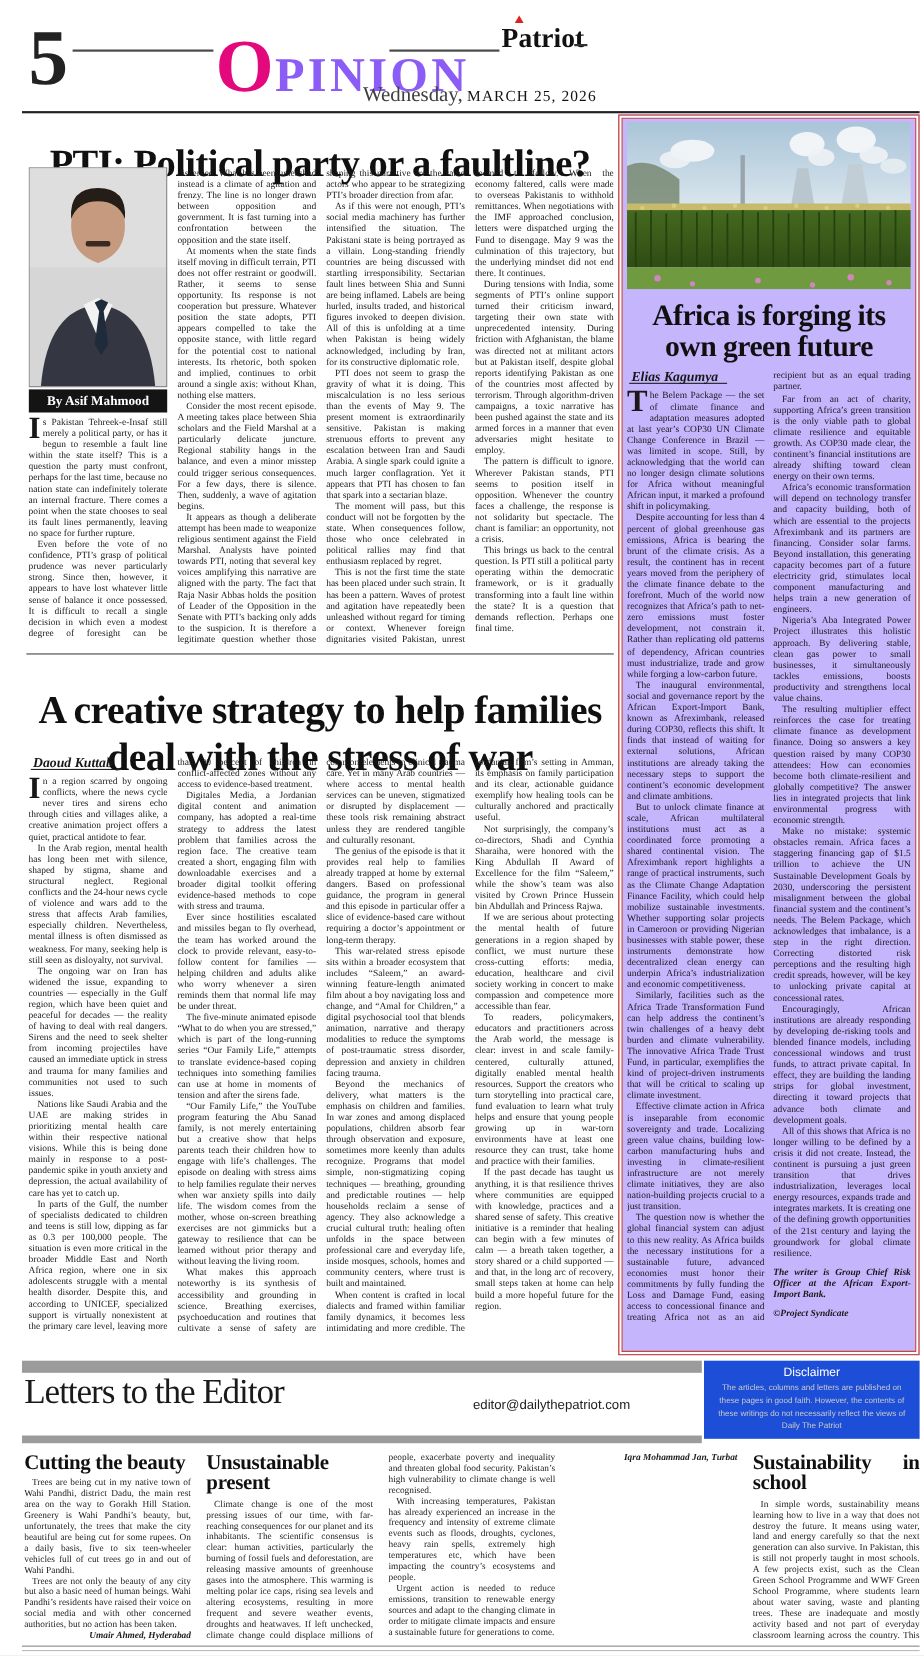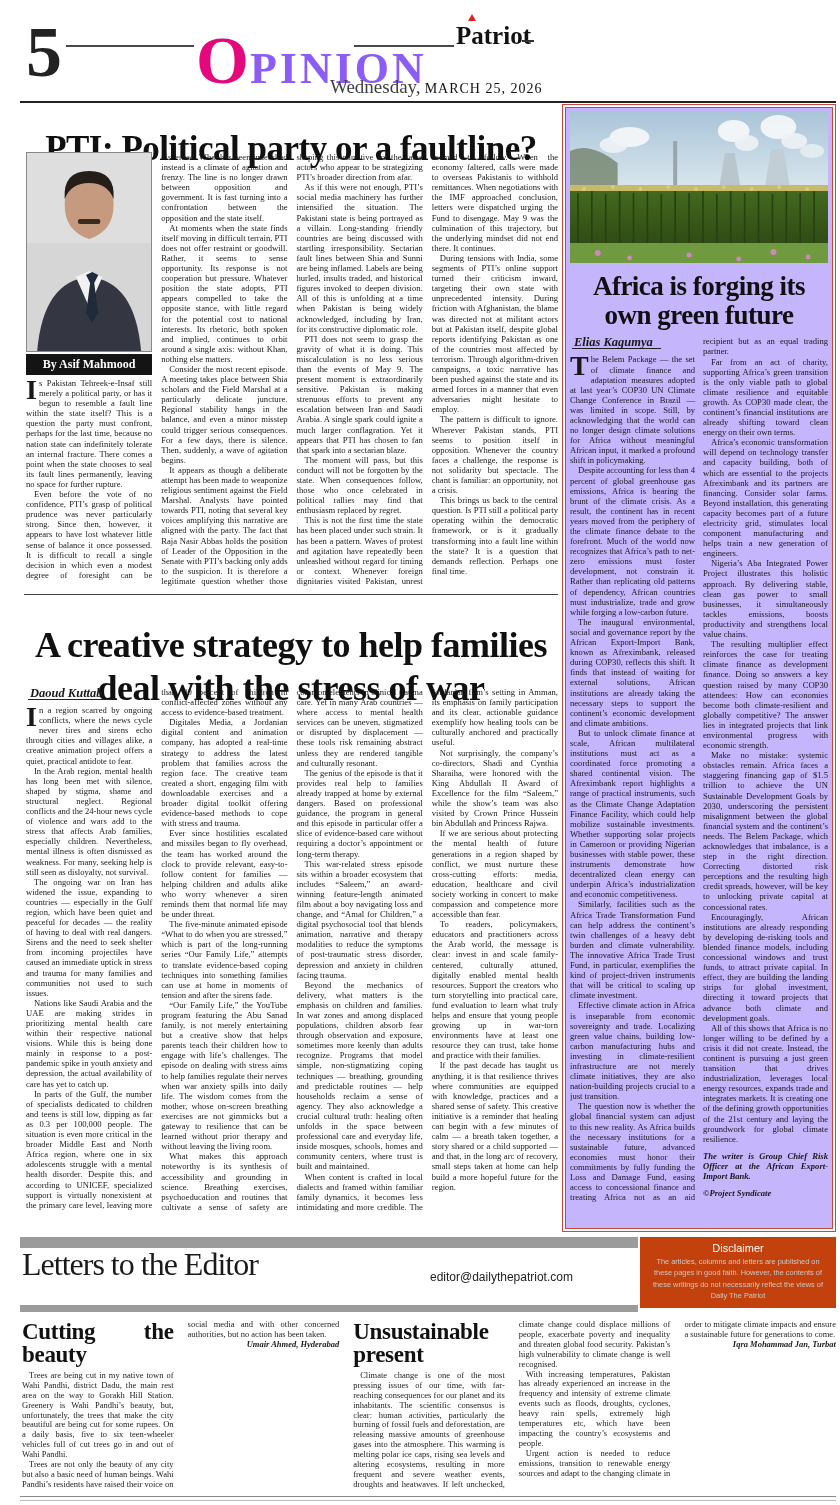--- a/index.html
+++ b/index.html
@@ -47,27 +47,27 @@
     border:1px solid #c9473b; box-shadow:inset 0 0 0 2px #fff, inset 0 0 0 3px #c9473b;
     padding:6px 7px; background:#c4b5fd; }
   .africa-photo { line-height:0; }
   .africa-title { font-size:27px; line-height:1.08; margin:9px 0 6px; }
   .africa-body { column-count:2; column-gap:8px; height:885px; }
   
   .band1 { position:absolute; left:20px; top:1237px; width:618px; height:11px; background:#9b9b9b; }
   .band2 { position:absolute; left:20px; top:1305px; width:618px; height:7px; background:#9b9b9b; }
   .letters-title { position:absolute; left:22px; top:1246px; font-size:32px; font-weight:400; letter-spacing:-1px; color:#1a1a1a; white-space:nowrap; }
   .letters-email { position:absolute; left:430px; top:1270px; font-family:"Liberation Sans","DejaVu Sans",sans-serif; font-size:12px; color:#222; }
-  .disclaimer { position:absolute; left:640px; top:1237px; width:196px; height:71px; box-sizing:border-box; background:#c2410c; color:#fff; text-align:center; padding:5px 9px; }
+  .disclaimer { position:absolute; left:640px; top:1237px; width:196px; height:71px; box-sizing:border-box; background:#1d4ed8; color:#fff; text-align:center; padding:5px 9px; }
   .disclaimer .d-title { font-size:11px; margin-bottom:2px; font-family:"Liberation Sans","DejaVu Sans",sans-serif; }
   .disclaimer .d-text { font-size:7.4px; line-height:1.55; color:#c9c9c9; font-family:"Liberation Sans","DejaVu Sans",sans-serif; }
   .letters-body { position:absolute; left:22px; top:1320px; width:814px; height:173px; column-count:5; column-gap:14px; column-fill:auto; overflow:hidden; text-align:justify; font-size:8.5px; line-height:9.9px; }
   .letter { }
   .letter.colbreak { break-before:column; -webkit-column-break-before:always; }
-  .letter h3 { font-size:23px; line-height:1.02; margin:0 0 4px; color:#111; letter-spacing:-0.3px; }
+  .letter h3 { font-size:19px; line-height:1.02; margin:0 0 4px; color:#111; letter-spacing:-0.3px; }
   .letter p { margin:0; text-indent:7px; }
   .letter .sig { text-align:right; font-weight:bold; font-style:italic; text-indent:0; }
   .bottom-rule1 { position:absolute; left:20px; top:1496px; width:816px; height:1px; background:#888; }
   .bottom-rule2 { position:absolute; left:20px; top:1500px; width:816px; height:1px; background:#bbb; }
 </style>
 </head>
 <body>
 
 <div class="page">
 

